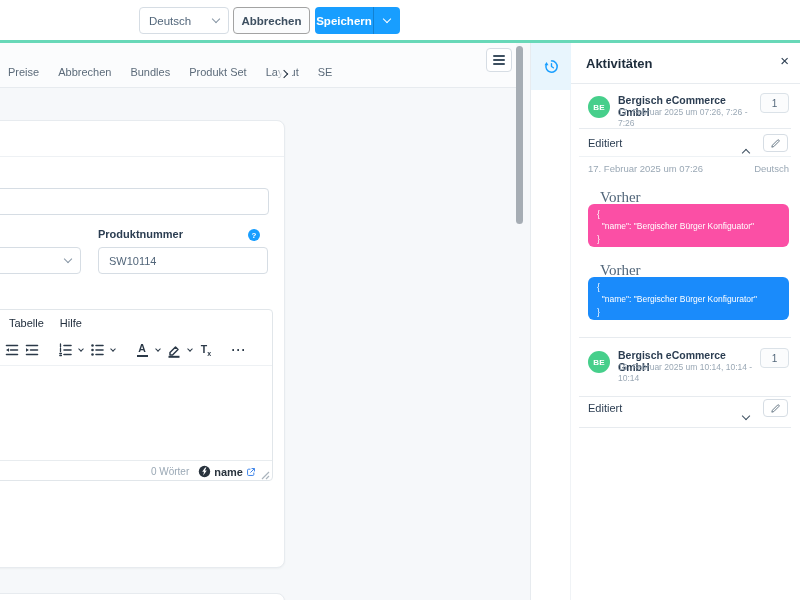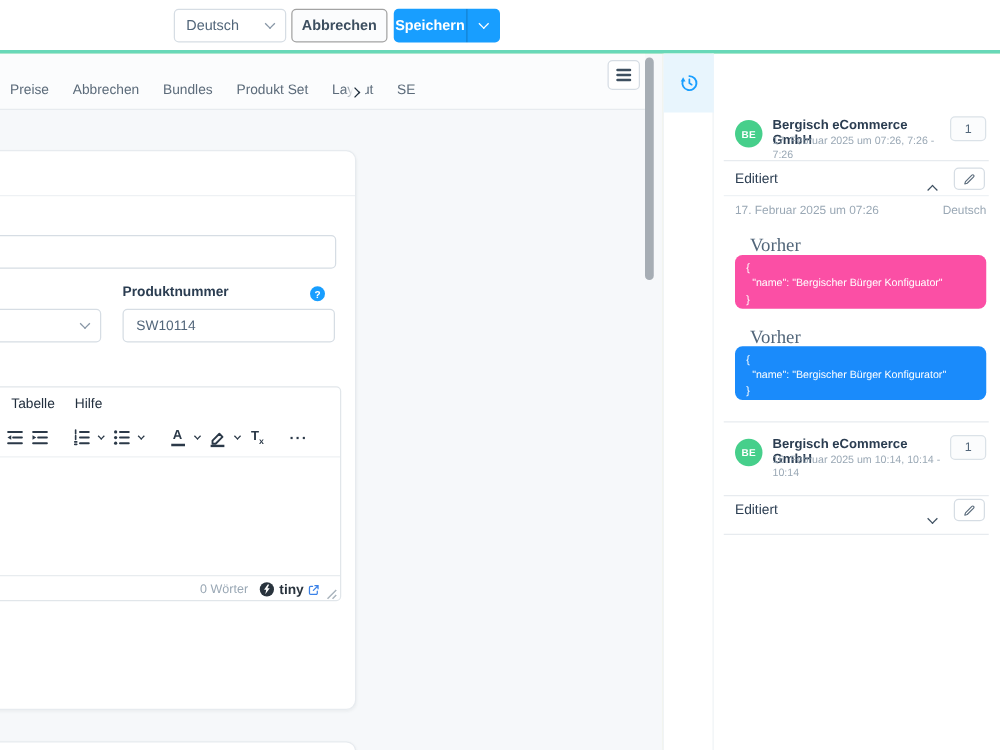--- a/index.html
+++ b/index.html
@@ -247,21 +247,21 @@
           <span class="tbtn more">···</span>
         </div>
         <div class="editor-body"></div>
         <div class="statusbar">
           <span class="wordcount">0 Wörter</span>
           <span class="tiny-brand">
             <svg width="13" height="13" viewBox="0 0 16 16">
                 <circle cx="8" cy="8" r="7" fill="#29333d"></circle>
                 <path d="M8.8 3.2L5.2 8.3h2.2L6.4 12.8l4.4-5.9H8.5l1.8-3.7z" fill="#fff"></path>
               </svg>
-            <b>tiny</b>
+            <b>name</b>
             <svg width="10" height="10" viewBox="0 0 16 16">
                 <path d="M6.5 3.5H4A1.5 1.5 0 0 0 2.5 5v7A1.5 1.5 0 0 0 4 13.5h7a1.5 1.5 0 0 0 1.5-1.5V9.5M9.5 2.5h4v4M13.2 2.8L7.5 8.5" stroke="#3b82e8" stroke-width="1.6" fill="none" stroke-linecap="round"></path>
               </svg>
           </span>
           <svg class="grip" width="9" height="9" viewBox="0 0 9 9">
               <path d="M8 1L1 8M8 5L5 8" stroke="#aab4bd" stroke-width="1.2"></path>
             </svg>
         </div>
       </div>
     </div>
@@ -273,20 +273,24 @@
     <div class="rail">
       <div class="rail-cell">
         <svg width="15" height="15" viewBox="0 0 24 24">
           <path d="M12 3a9 9 0 1 1-8.5 6.2" fill="none" stroke="#189eff" stroke-width="2.4" stroke-linecap="round"></path>
           <path d="M0.9 9.9h6.2L4 4.6z" fill="#189eff"></path>
           <path d="M12 7.3V12l3 2" fill="none" stroke="#189eff" stroke-width="2.2" stroke-linecap="round" stroke-linejoin="round"></path>
         </svg>
       </div>
     </div>
 
+    <div class="panel-header">
+      <span class="panel-title">Aktivitäten</span>
+      <button class="panel-close">×</button>
+    </div>
 
     <div class="panel-body">
 
       <div class="avatar" style="left:17px; top:12px;">BE</div>
       <div class="act-name" style="top:10px;">Bergisch eCommerce GmbH</div>
       <div class="act-sub" style="top:23px;">17. Februar 2025 um 07:26, 7:26 - 7:26</div>
       <div class="count-badge" style="top:9px;">1</div>
 
       <div class="p-divider" style="top:44px;"></div>
 

